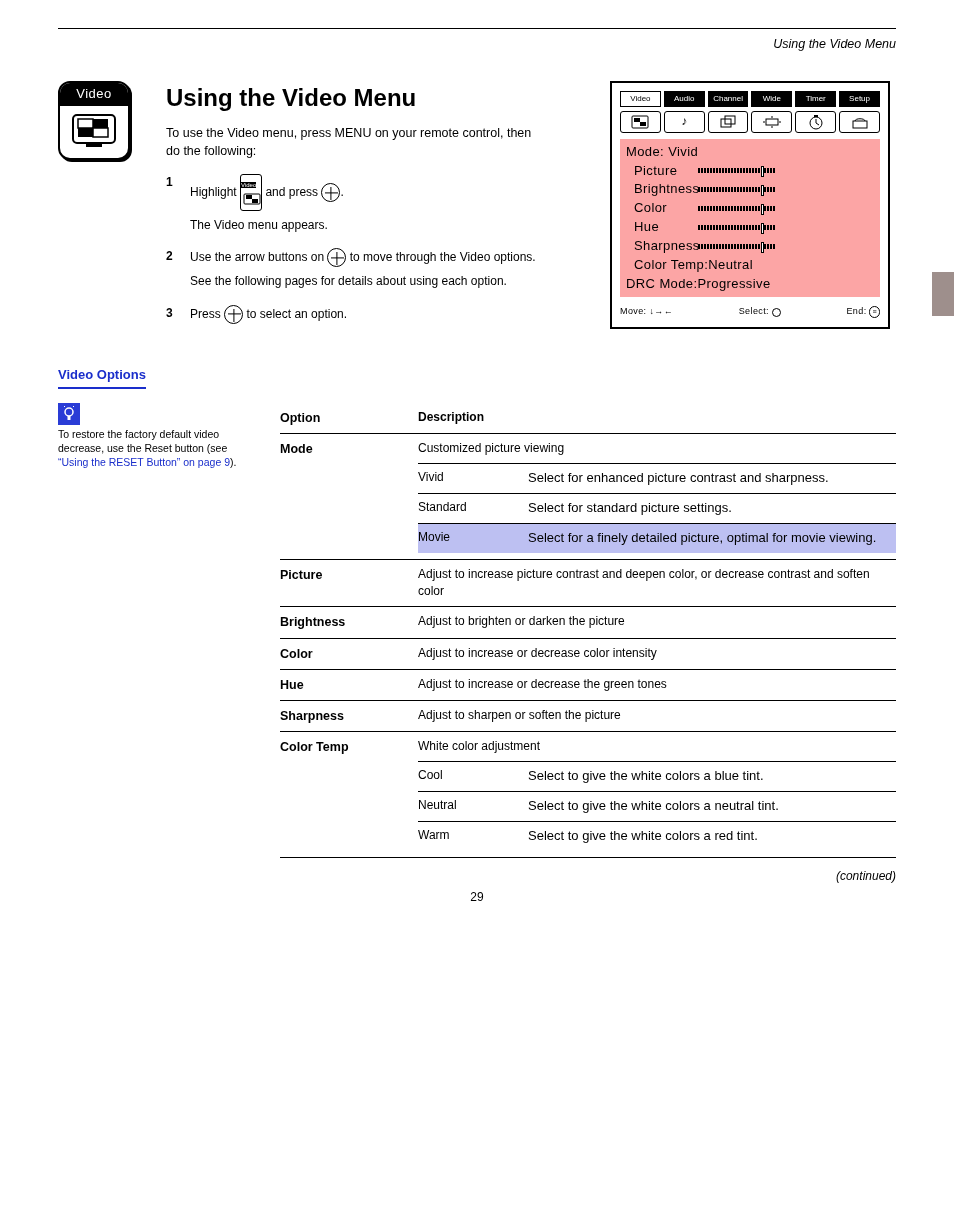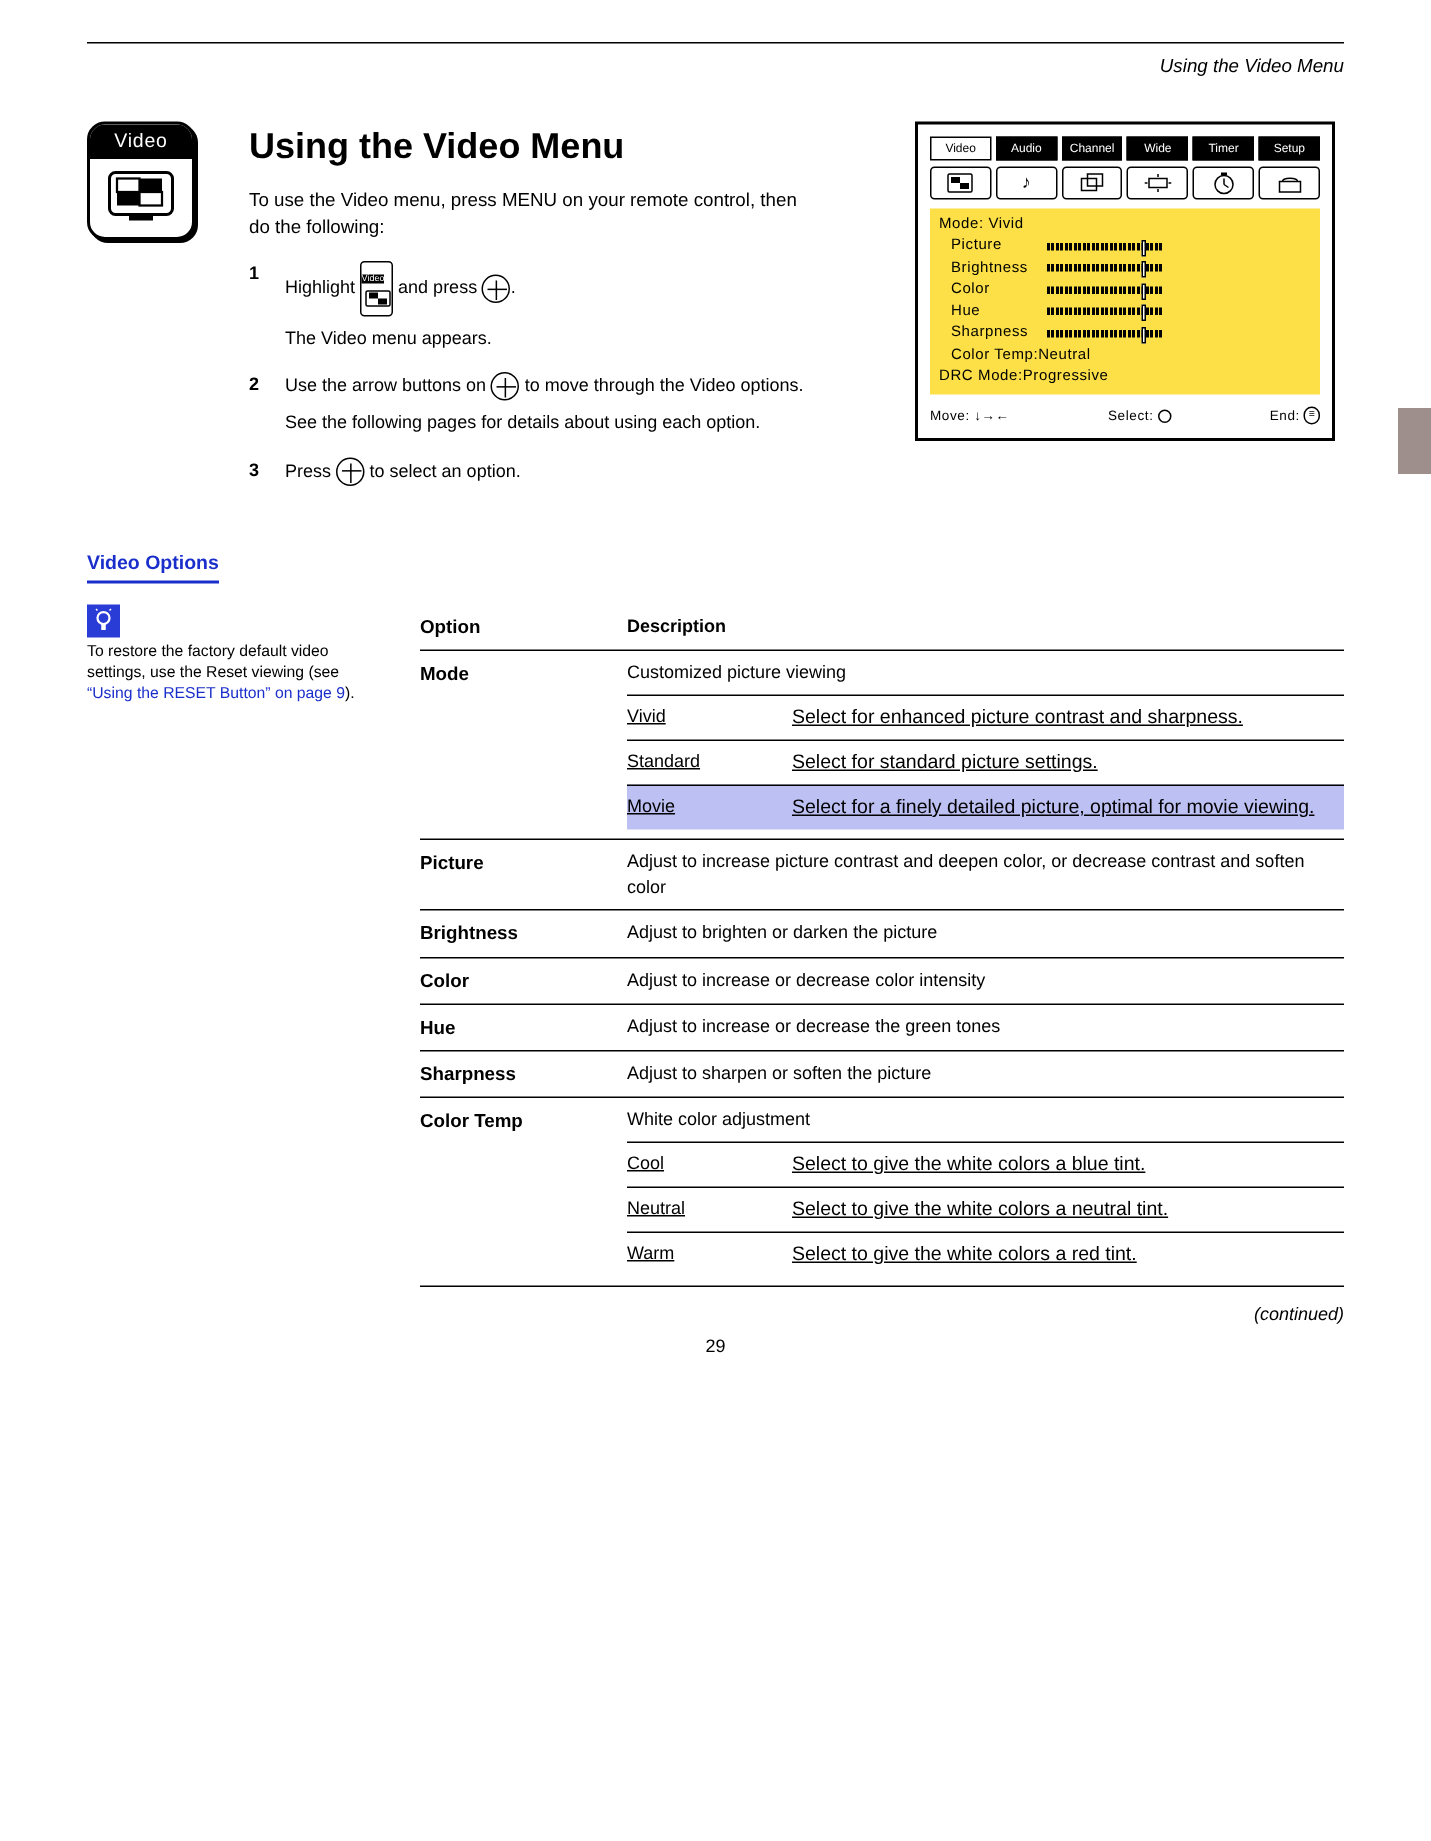--- a/index.html
+++ b/index.html
@@ -142,21 +142,21 @@
   }
   .osd-tab.active { background:#fff;color:#000; }
   .osd-tabicons {
     display:flex;gap:3px;margin-bottom:6px;
   }
   .osd-tabicon {
     flex:1;border:1px solid #000;height:22px;border-radius:3px;
     display:flex;align-items:center;justify-content:center;font-size:12px;
   }
   .osd-panel {
-    background:#fde047;padding:4px 6px;font-size:10px;
+    background:#fca5a5;padding:4px 6px;font-size:13px;
     letter-spacing:.4px;
   }
   .osd-line { display:flex; }
   .osd-line .k { width:72px; }
   .osd-line .bar {
     flex:1;display:flex;align-items:center;
   }
   .osd-bar {
     width: 78px;height:5px;background:repeating-linear-gradient(90deg,#000 0 2px,transparent 2px 3px);
     position:relative;
@@ -208,21 +208,20 @@
     padding-right:8px;
   }
   .opt-body { flex:1; font-size:12px;margin-left:20px; }
   .opt-desc { margin-bottom:6px; }
   .sub-table {
   }
   .sub-row {
     display:flex;
     border-top:1px solid #000;
     padding:5px 0;
-    text-decoration:underline;
   }
   .sub-row:first-child { border-top:1px solid #000; }
   .sub-label { flex:0 0 110px; font-size:12px; }
   .sub-desc  { flex:1; font-size:13px; }
   .sub-row.hl { background:#bdc0f2; }
   .options-table > .opt-row:last-child { border-bottom:1px solid #000; }
 
   .cont {
     text-align:right;
     font-style:italic;
@@ -412,21 +411,21 @@
         <div class="tip-bulb">
           <svg width="14" height="18" viewBox="0 0 14 18">
               <circle cx="7" cy="7" r="4" fill="none" stroke="#fff" stroke-width="1.5"></circle>
               <rect x="5.5" y="11" width="3" height="4" fill="#fff"></rect>
               <path d="M1 7h-0 M13 7h0 M3 2l-1-1 M11 2l1-1 M7 0v0" stroke="#fff"></path>
             </svg>
         </div>
       </div>
       <div class="tip-txt">
         <span>To restore the factory default video</span><br>
-        <span>settings, use the Reset viewing (see </span><a href="#">“Using the RESET Button” on page 9</a><span>).</span>
+        <span>decrease, use the Reset button (see </span><a href="#">“Using the RESET Button” on page 9</a><span>).</span>
       </div>
     </div>
 
     <div class="options-table">
 
       <div class="opt-row">
         <div class="opt-label">Option</div>
         <div class="opt-body" style="font-weight:600">Description</div>
       </div>
 

